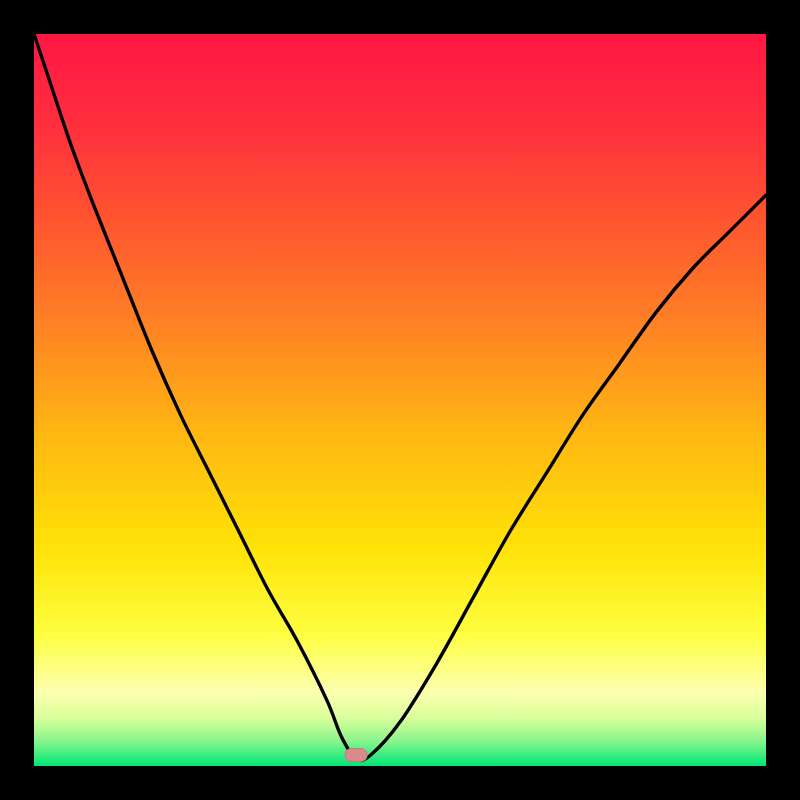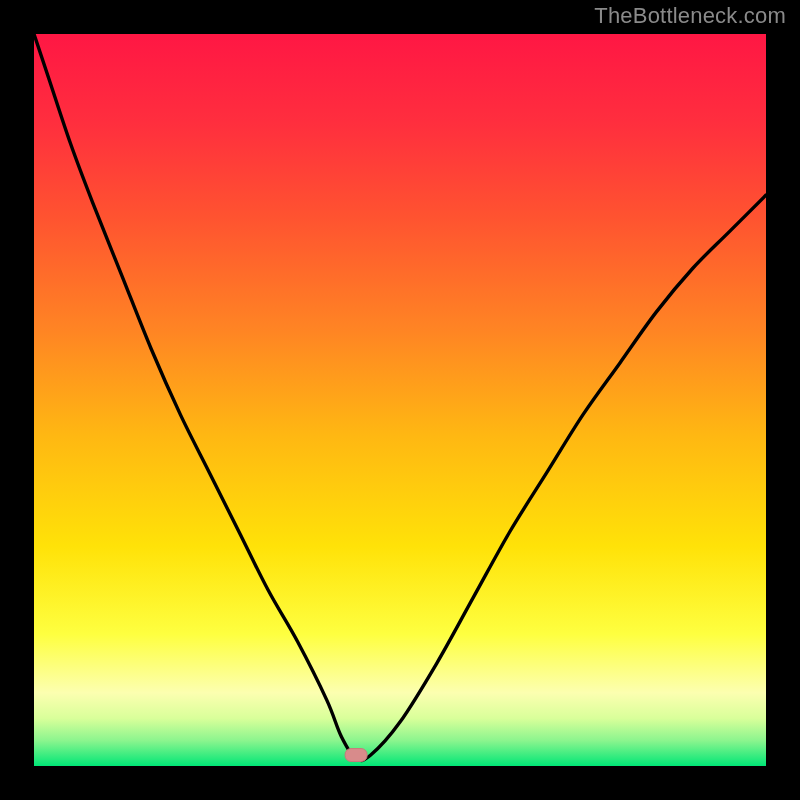--- a/index.html
+++ b/index.html
@@ -23,21 +23,20 @@
     letter-spacing: 0.2px;
   }
   svg {
     display: block;
   }
 </style>
 </head>
 <body>
 
 <div class="wrapper">
-  <div class="attribution">TheBottleneck.com</div>
   <svg id="chart-svg" width="800" height="800" viewBox="0 0 800 800">
     <defs>
       <linearGradient id="bg-grad" x1="0" y1="0" x2="0" y2="1">
           <stop offset="0%" stop-color="#ff1744"></stop>
           <stop offset="12%" stop-color="#ff2e3e"></stop>
           <stop offset="25%" stop-color="#ff5330"></stop>
           <stop offset="40%" stop-color="#ff8324"></stop>
           <stop offset="55.00000000000001%" stop-color="#ffb812"></stop>
           <stop offset="70%" stop-color="#ffe208"></stop>
           <stop offset="82%" stop-color="#feff40"></stop>

